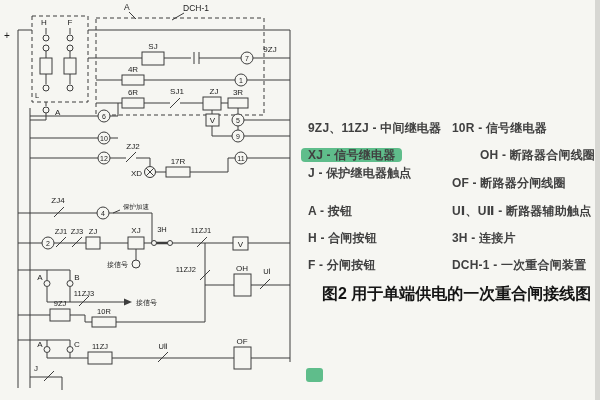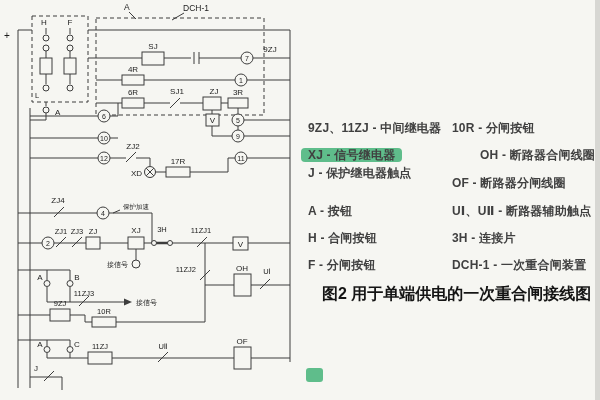--- a/index.html
+++ b/index.html
@@ -282,21 +282,21 @@
   </svg>
 
   <div>
     <div class="legend-item" style="left:308px;top:120px;"><span>9ZJ、11ZJ - 中间继电器</span></div>
     <div class="legend-item" style="left:308px;top:147px;"><span class="hl-green">XJ - 信号继电器</span></div>
     <div class="legend-item" style="left:308px;top:165px;"><span>J - 保护继电器触点</span></div>
     <div class="legend-item" style="left:308px;top:203px;"><span>A - 按钮</span></div>
     <div class="legend-item" style="left:308px;top:230px;"><span>H - 合闸按钮</span></div>
     <div class="legend-item" style="left:308px;top:257px;"><span>F - 分闸按钮</span></div>
 
-    <div class="legend-item" style="left:452px;top:120px;"><span>10R - 分闸按钮</span></div>
+    <div class="legend-item" style="left:452px;top:120px;"><span>10R - 信号继电器</span></div>
     <div class="legend-item" style="left:480px;top:147px;"><span>OH - 断路器合闸线圈</span></div>
     <div class="legend-item" style="left:452px;top:175px;"><span>OF - 断路器分闸线圈</span></div>
     <div class="legend-item" style="left:452px;top:203px;"><span>UⅠ、UⅡ - 断路器辅助触点</span></div>
     <div class="legend-item" style="left:452px;top:230px;"><span>3H - 连接片</span></div>
     <div class="legend-item" style="left:452px;top:257px;"><span>DCH-1 - 一次重合闸装置</span></div>
 
     <div class="caption" style="left:322px;top:284px;">图2  用于单端供电的一次重合闸接线图</div>
   </div>
 
   <div class="green-marker"></div>

